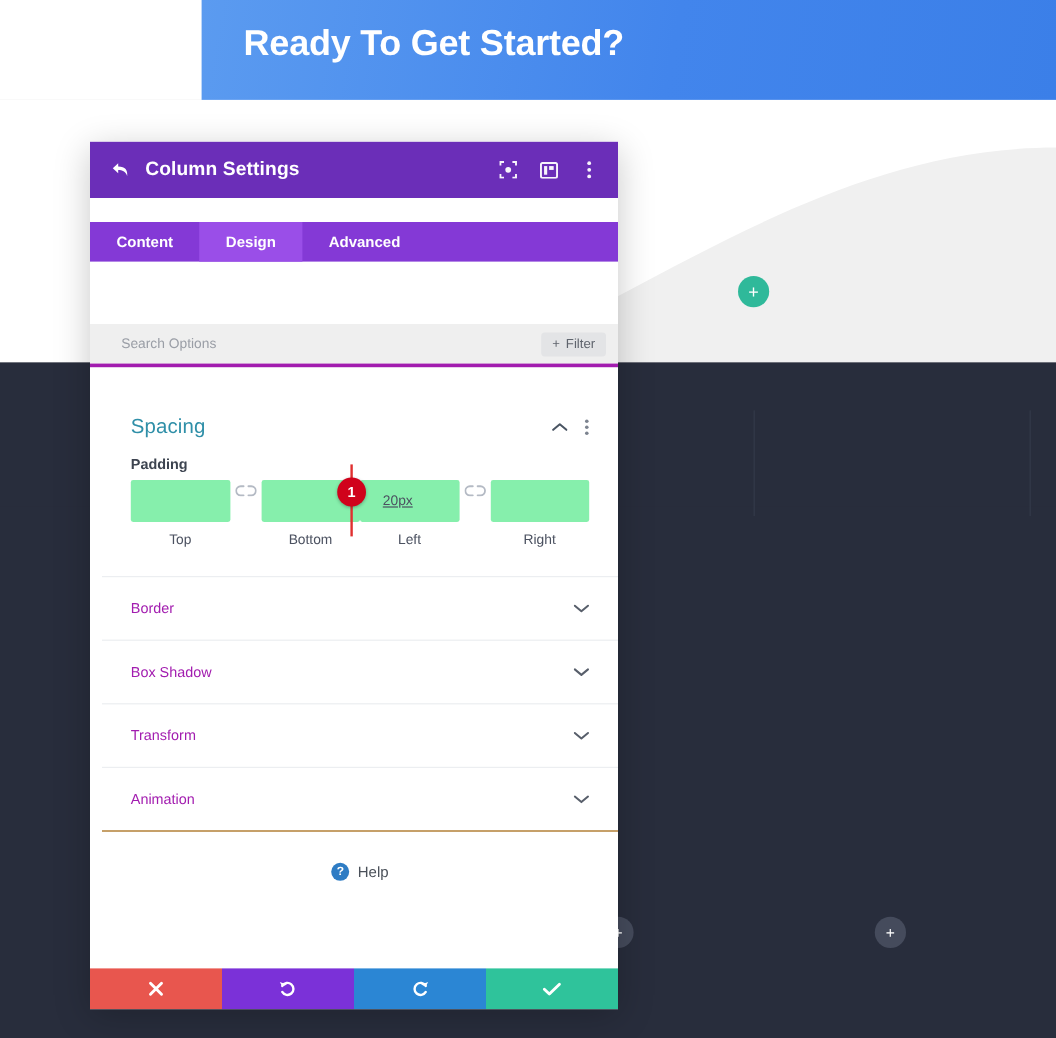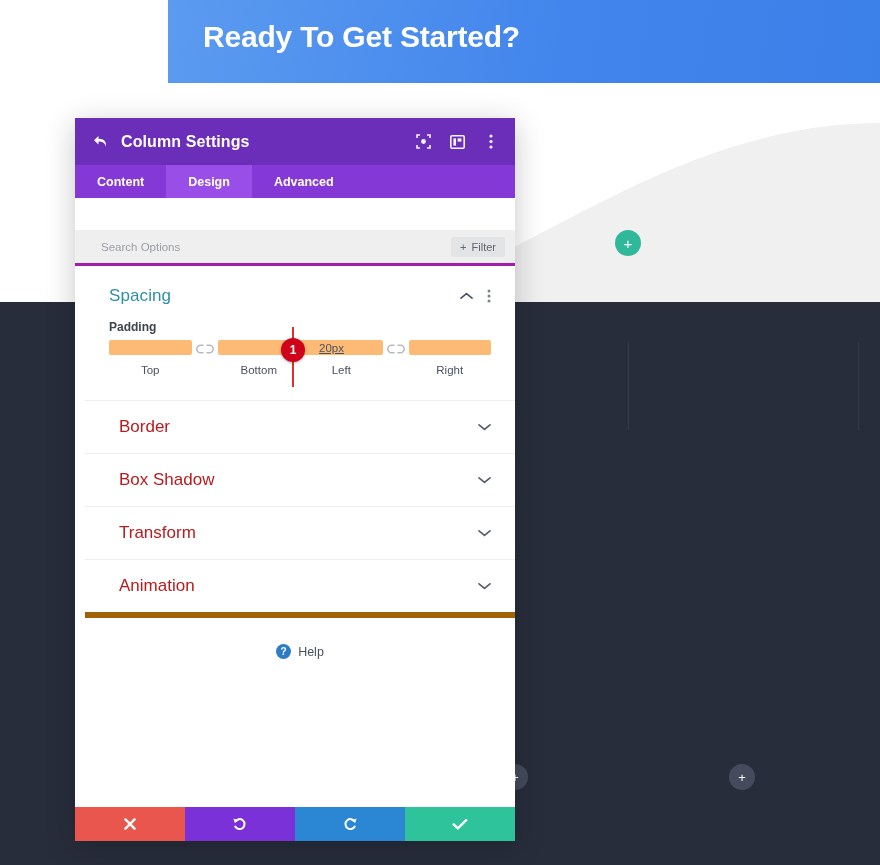--- a/index.html
+++ b/index.html
@@ -96,20 +96,21 @@
     position: absolute;
     left: 75px;
     top: 118px;
     width: 440px;
     height: 723px;
     background: #ffffff;
     box-shadow: 0 6px 28px rgba(0,0,0,0.22);
     display: flex;
     flex-direction: column;
     overflow: hidden;
+    gap: 20px;
   }
 
   .modal-header {
     height: 47px;
     background: #6b2eb8;
     display: flex;
     align-items: center;
     padding: 0 16px;
     flex: 0 0 auto;
   }
@@ -219,22 +220,22 @@
   }
 
   .padding-row {
     display: flex;
     align-items: center;
     padding: 0 24px;
     position: relative;
   }
   .pad-cell { flex: 1 1 0; }
   .pad-input {
-    height: 15px;
-    background: #fdba74;
+    height: 35px;
+    background: #86efac;
     border-radius: 2px;
     display: flex;
     align-items: center;
     padding-left: 8px;
     font-size: 11.5px;
     color: #4b5160;
     cursor: text;
     text-decoration: underline;
   }
   .pad-sub {
@@ -283,26 +284,25 @@
 
   .sections-list { margin-top: 24px; }
   .section-row {
     height: 52px;
     border-top: 1px solid #eceef1;
     display: flex;
     align-items: center;
     padding: 0 24px;
     cursor: pointer;
   }
-  .section-row:last-child { border-bottom: 6px solid #a16207; }
+  .section-row:last-child { border-bottom: 1px solid #a16207; }
   .section-row-title {
     flex: 1;
-    font-size: 17px;
-    color: #b91c1c;
-    margin-left: 10px;
+    font-size: 12px;
+    color: #a21caf;
   }
   .chev { color: #585f6b; display: flex; align-items: center; }
 
   .help-row {
     display: flex;
     align-items: center;
     justify-content: center;
     gap: 7px;
     padding-top: 26px;
   }

